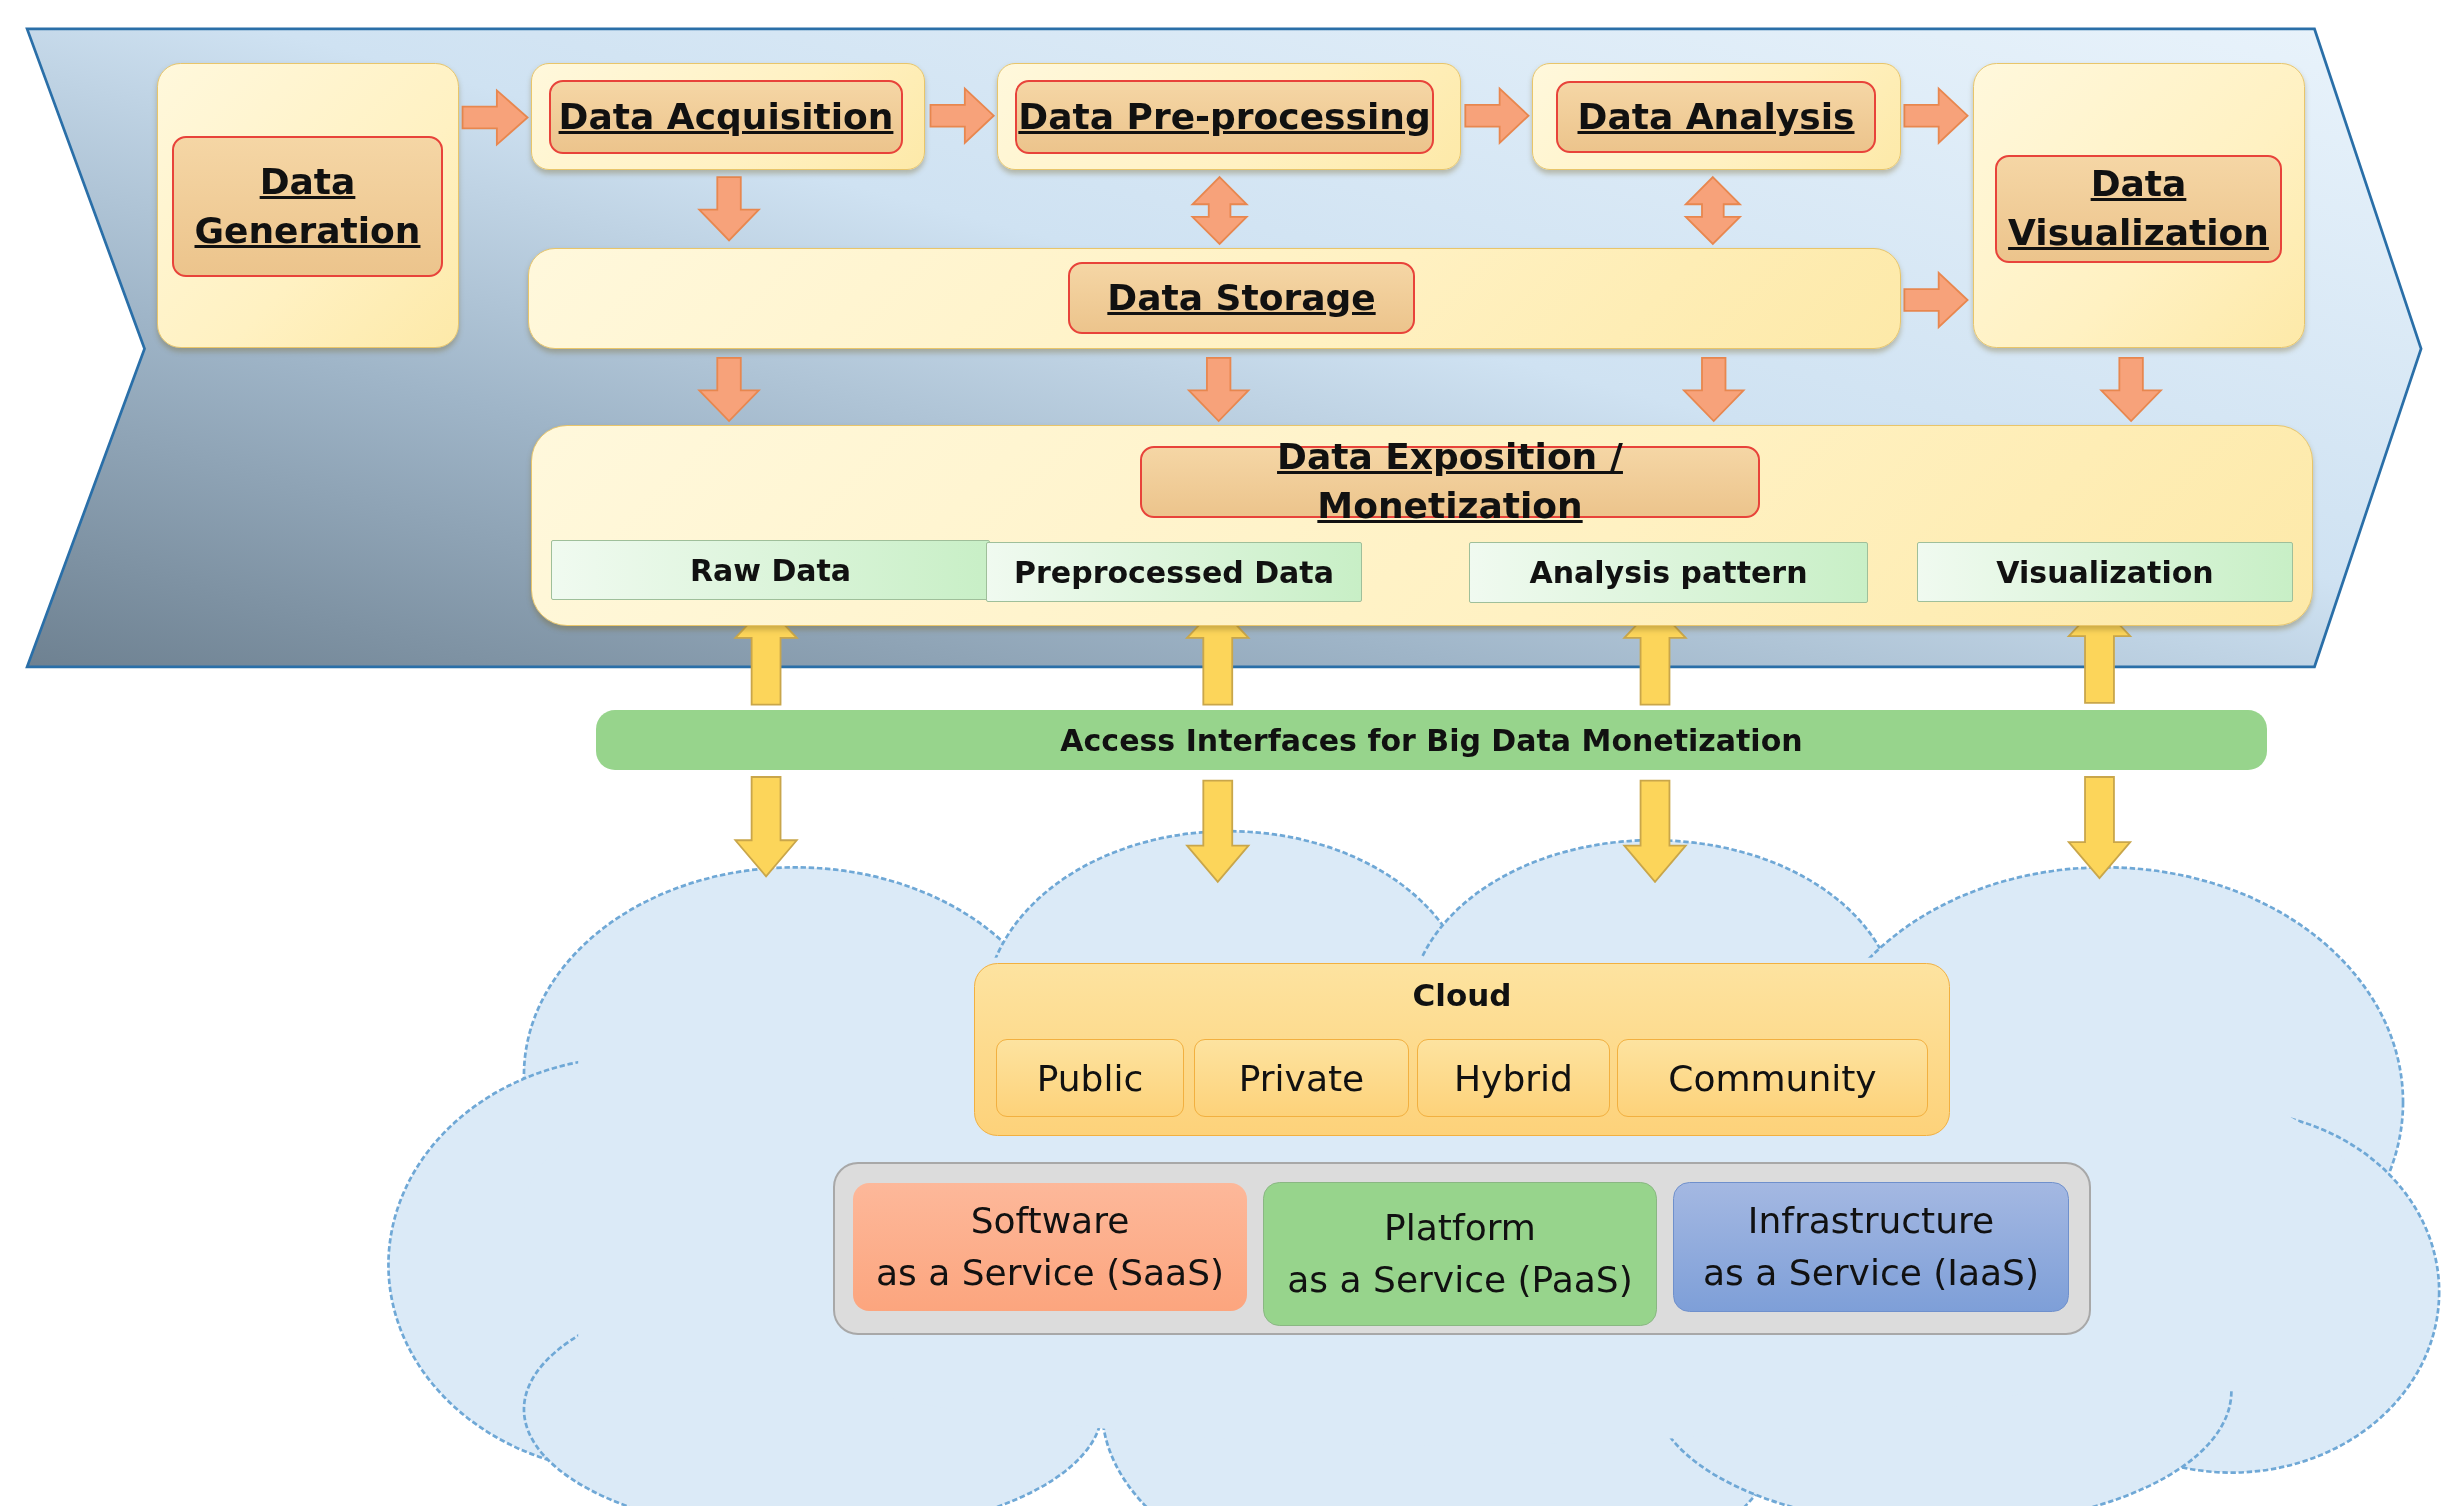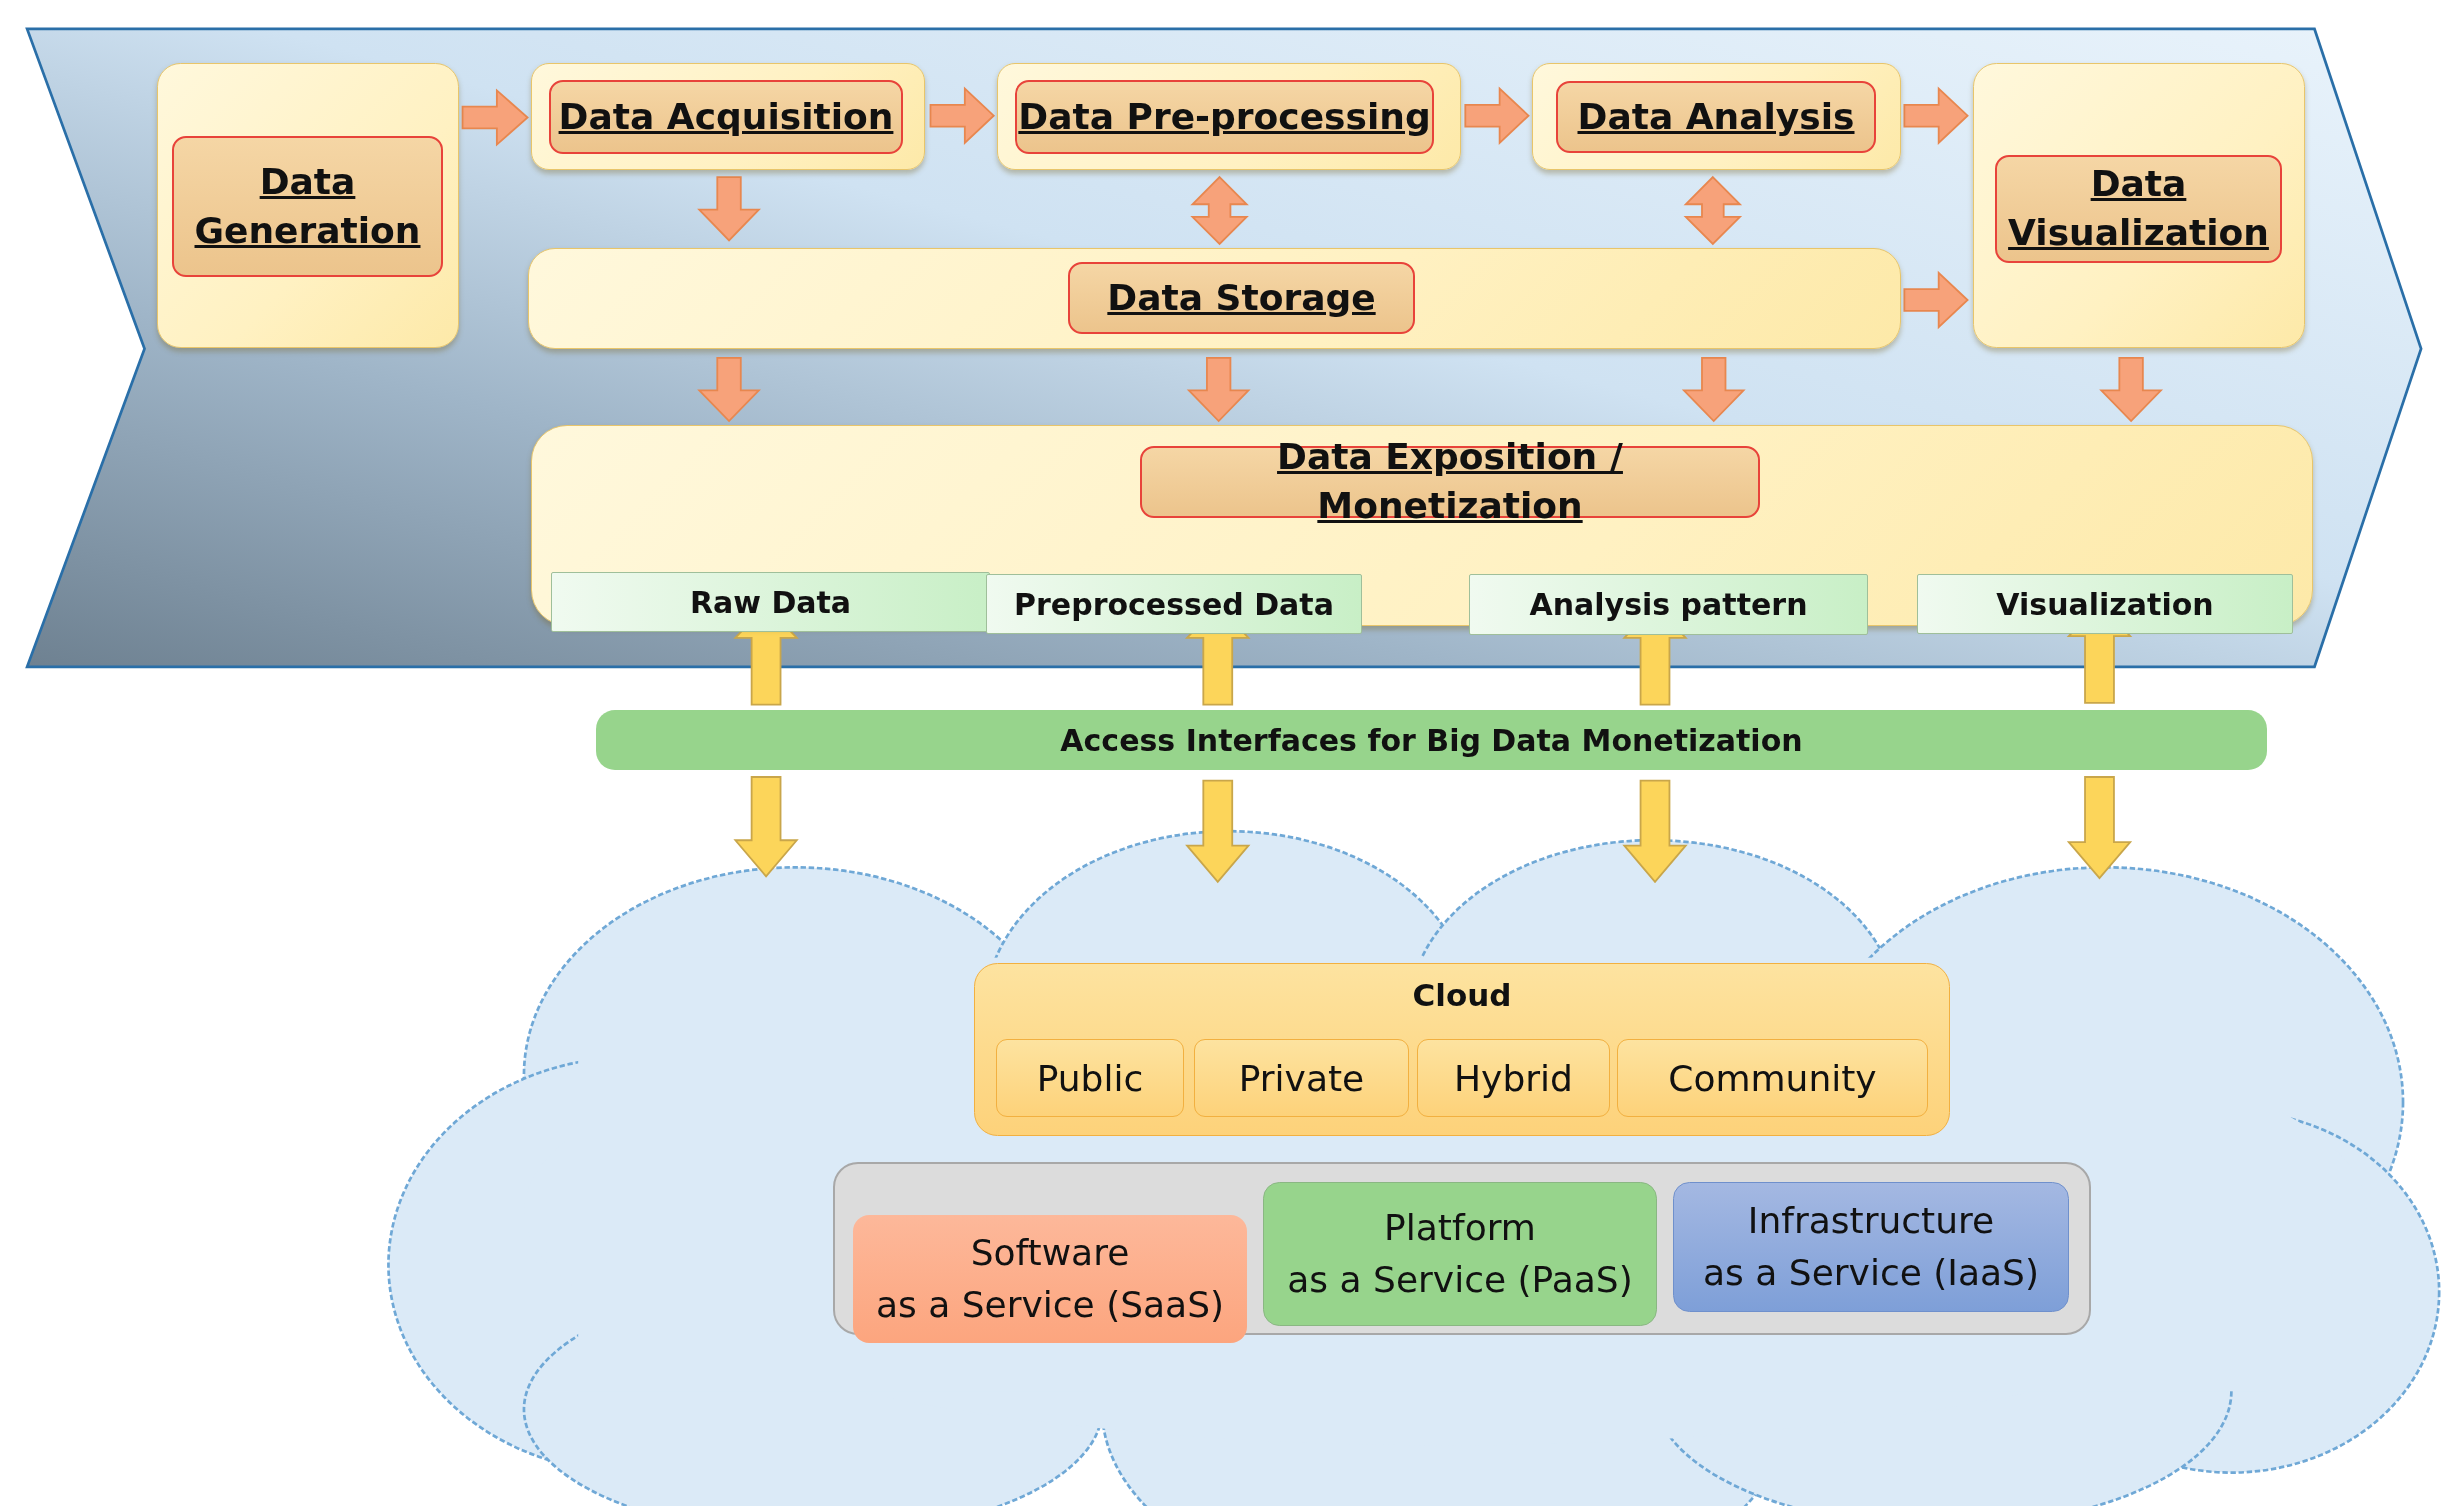--- a/index.html
+++ b/index.html
@@ -1,21 +1,21 @@
 <!DOCTYPE html>
 <html style="font-size:14.5px"><head>
 <meta charset="utf-8">
 <style>
   html,body{margin:0;padding:0;background:#ffffff;}
   body{width:2450px;height:1507px;position:relative;overflow:hidden;font-family:"DejaVu Sans",sans-serif;}
   .abs{position:absolute;box-sizing:border-box;}
   svg.bg{position:absolute;left:0;top:0;}
   .panel{background:linear-gradient(135deg,#fff8dc 0%,#fff1c2 60%,#fde9a8 100%);border:1.8px solid #e8c56a;border-radius:23.5px;box-shadow:0 3.6px 5.4px rgba(120,100,40,.35);}
   .tag{background:linear-gradient(180deg,#f5d6a5,#ecc48c);border:2.7px solid #e8433a;border-radius:14px;display:flex;align-items:center;justify-content:center;text-align:center;font-weight:bold;color:#111;font-size:36px;line-height:1.35;font-family:"DejaVu Sans",sans-serif;text-decoration:underline;}
-  .green{background:linear-gradient(90deg,#f0faf0,#c8efc6);border:1.8px solid #9fbf9a;border-radius:2px;display:flex;align-items:center;justify-content:center;font-weight:bold;font-size:30px;color:#111;margin-top:32px;}
+  .green{background:linear-gradient(90deg,#f0faf0,#c8efc6);border:1.8px solid #9fbf9a;border-radius:2px;display:flex;align-items:center;justify-content:center;font-weight:bold;font-size:30px;color:#111;}
   .bar{background:#97d48c;display:flex;align-items:center;justify-content:center;font-weight:bold;font-size:30px;color:#111;}
   .cloudbox{background:linear-gradient(180deg,#fde3a0,#fdd27a);border:1.8px solid #f2b040;border-radius:23.5px;}
   .cloudtag{background:linear-gradient(180deg,#fde3a0,#fdd27a);border:1.8px solid #f2b040;border-radius:11px;display:flex;align-items:center;justify-content:center;font-size:36px;color:#111;}
   .svcwrap{background:#dcdcdc;border:2.7px solid #a8a8a8;border-radius:25px;}
   .svc{border-radius:16.3px;display:flex;align-items:center;justify-content:center;text-align:center;font-size:36px;line-height:1.45;color:#111;white-space:pre-line;}
 </style>
 </head>
 <body>
 
 <svg class="bg" width="2450" height="1507" viewBox="0 0 2712 1668">
@@ -101,19 +101,19 @@
 <div class="abs bar" style="left:596px;top:710px;width:1671px;height:60px;border-radius:19px;">Access Interfaces for Big Data Monetization</div>
 
 <div class="abs cloudbox" style="left:974px;top:963px;width:976px;height:173px;"></div>
 <div class="abs" style="left:974px;top:977px;width:976px;text-align:center;font-weight:bold;font-size:31px;color:#111;">Cloud</div>
 <div class="abs cloudtag" style="left:996px;top:1039px;width:188px;height:78px;">Public</div>
 <div class="abs cloudtag" style="left:1194px;top:1039px;width:215px;height:78px;">Private</div>
 <div class="abs cloudtag" style="left:1417px;top:1039px;width:193px;height:78px;">Hybrid</div>
 <div class="abs cloudtag" style="left:1617px;top:1039px;width:311px;height:78px;">Community</div>
 
 <div class="abs svcwrap" style="left:833px;top:1162px;width:1258px;height:173px;"></div>
-<div class="abs svc" style="left:853px;top:1183px;width:394px;height:128px;background:linear-gradient(180deg,#fdb89a,#fca57e);margin-top:32px;">Software
+<div class="abs svc" style="left:853px;top:1183px;width:394px;height:128px;background:linear-gradient(180deg,#fdb89a,#fca57e);">Software
 as a Service (SaaS)</div>
 <div class="abs svc" style="left:1263px;top:1182px;width:394px;height:144px;background:#97d48c;border:1.8px solid #8ab783;">Platform
 as a Service (PaaS)</div>
 <div class="abs svc" style="left:1673px;top:1182px;width:396px;height:130px;background:linear-gradient(180deg,#a4b8e2,#7e9fd8);border:1.8px solid #6f90cc;">Infrastructure
 as a Service (IaaS)</div>
 
 
 </body></html>

